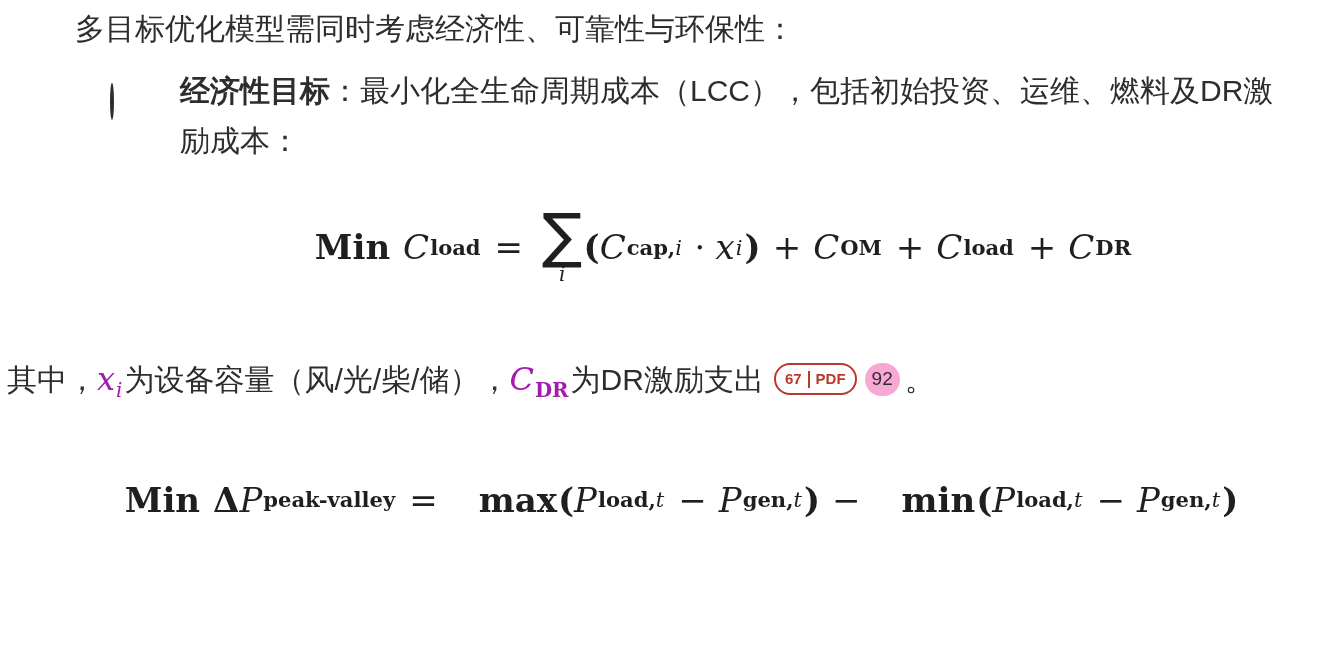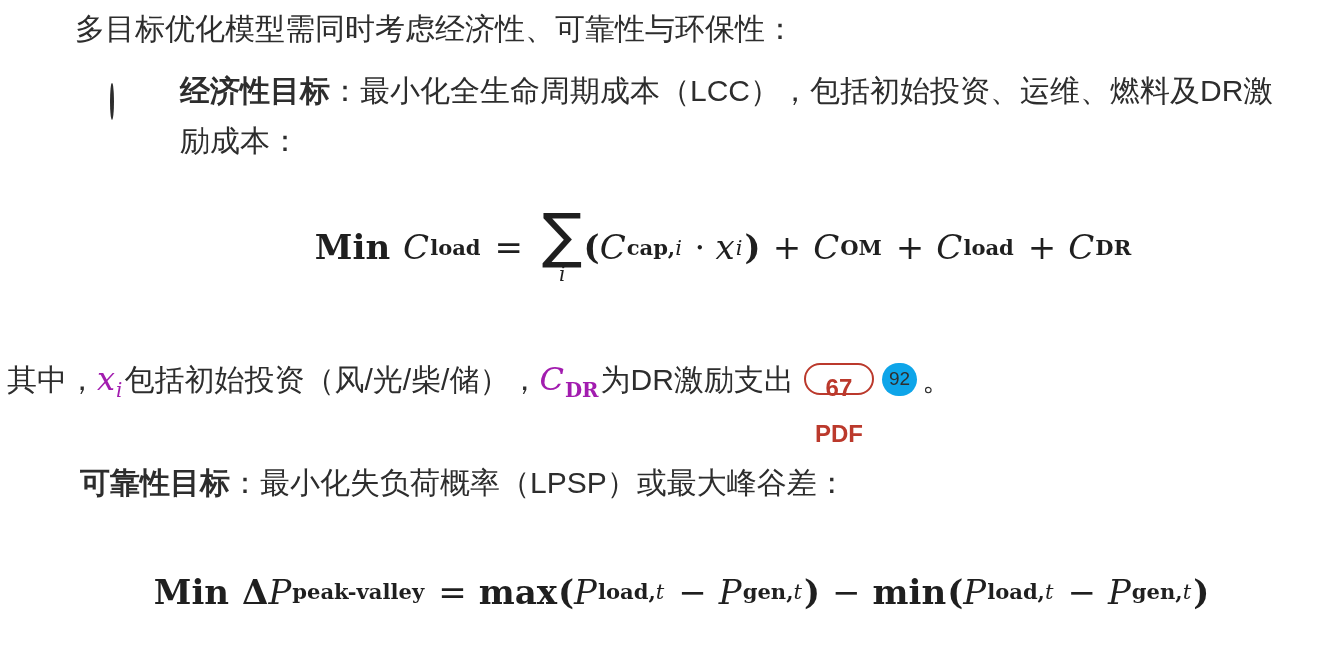--- a/index.html
+++ b/index.html
@@ -40,44 +40,43 @@
         display:flex; align-items:center; justify-content:center; }
   .f2 { font-size:34px; margin:50px 35px 0 75px; text-align:center; height:72px;
         display:flex; align-items:center; justify-content:center; }
   .mrm { font-style:normal;font-weight:bold; }
   .mvar, .mit { font-style:italic; }
   .msub { font-size:0.62em; font-style:normal; vertical-align:-0.33em; margin-left:1px; margin-right:2px; }
   .msub .mit { font-style:italic; }
   .mo { margin:0 12px; }
   .mdot { margin:0 10px; }
   .gap { display:inline-block; width:13px; }
-  .fn { margin-right:1px; }
+  .fn { margin-right:1px;margin-left:29px; }
   .sumop { display:inline-flex; flex-direction:column; align-items:center;
            vertical-align:-34px; margin:0 1px 0 7px; }
   .sum-sym { font-size:60px; line-height:54px;
              font-family:"DejaVu Sans","Liberation Sans",sans-serif; }
   .sum-sub { font-size:20px; line-height:24px; font-style:italic; }
 
   .imath { font-family:"DejaVu Serif","Liberation Serif",serif; font-size:32px; color:#a21caf; }
 
   
   .badge-pdf {
     display:inline-flex; align-items:center; height:32px;
     border:2.5px solid #bb392c; border-radius:17px;
     padding:0 9px; margin:0 3px 0 10px;
-    color:#bb392c; font-weight:700; font-size:24px;
+    color:#bb392c; font-weight:700; font-size:15px;
     background:#ffffff; vertical-align:middle; position:relative; top:-3px;
     cursor:pointer;
-    flex-direction:column;
   }
   .badge-pdf-divider { width:0; height:17px; border-left:2px solid #bb392c; margin:0 6px; }
   .badge-ref {
     display:inline-flex; align-items:center; justify-content:center;
     min-width:33px; height:33px; border-radius:17px;
-    background:#0ea5e9; color:#2f2f2f; font-size:19px;
+    background:#f9a8d4; color:#2f2f2f; font-size:19px;
     padding:0 7px; margin:0 5px 0 5px;
     vertical-align:middle; position:relative; top:-3px;
     cursor:pointer;
   }
 </style>
 </head>
 <body>
 
 <div class="content">
 
@@ -112,31 +111,27 @@
       <span class="msub"><span class="mrm">OM</span></span>
       <span class="mo">+</span>
       <span class="mvar">C</span>
       <span class="msub"><span class="mrm">load</span></span>
       <span class="mo">+</span>
       <span class="mvar">C</span>
       <span class="msub"><span class="mrm">DR</span></span>
   </div>
 
   <p class="where">
-    <span>其中，</span><span class="imath"><span class="mvar">x</span><span class="msub"><span class="mit">i</span></span></span><span>包括初始投资（风/光/柴/储），</span><span class="imath"><span class="mvar">C</span><span class="msub"><span class="mrm">DR</span></span></span><span>为DR激励支出</span><span class="badge-pdf">
+    <span>其中，</span><span class="imath"><span class="mvar">x</span><span class="msub"><span class="mit">i</span></span></span><span>为设备容量（风/光/柴/储），</span><span class="imath"><span class="mvar">C</span><span class="msub"><span class="mrm">DR</span></span></span><span>为DR激励支出</span><span class="badge-pdf">
         <span>67</span>
         <span class="badge-pdf-divider"></span>
         <span>PDF</span>
       </span><span class="badge-ref">92</span><span>。</span>
   </p>
 
-  <div class="li li-rel">
-    <span class="marker-box"><span class="disc-marker"></span></span>
-    <span class="li-text"><span class="bold">可靠性目标</span><span>：最小化失负荷概率（LPSP）或最大峰谷差：</span></span>
-  </div>
 
   <div class="formula f2">
     <span class="mrm">Min</span>
       <span class="gap"></span>
       <span class="mrm">Δ</span>
       <span class="mvar">P</span>
       <span class="msub"><span class="mrm">peak-valley</span></span>
       <span class="mo">=</span>
       <span class="mrm fn">max</span>
       <span class="mrm">(</span>

